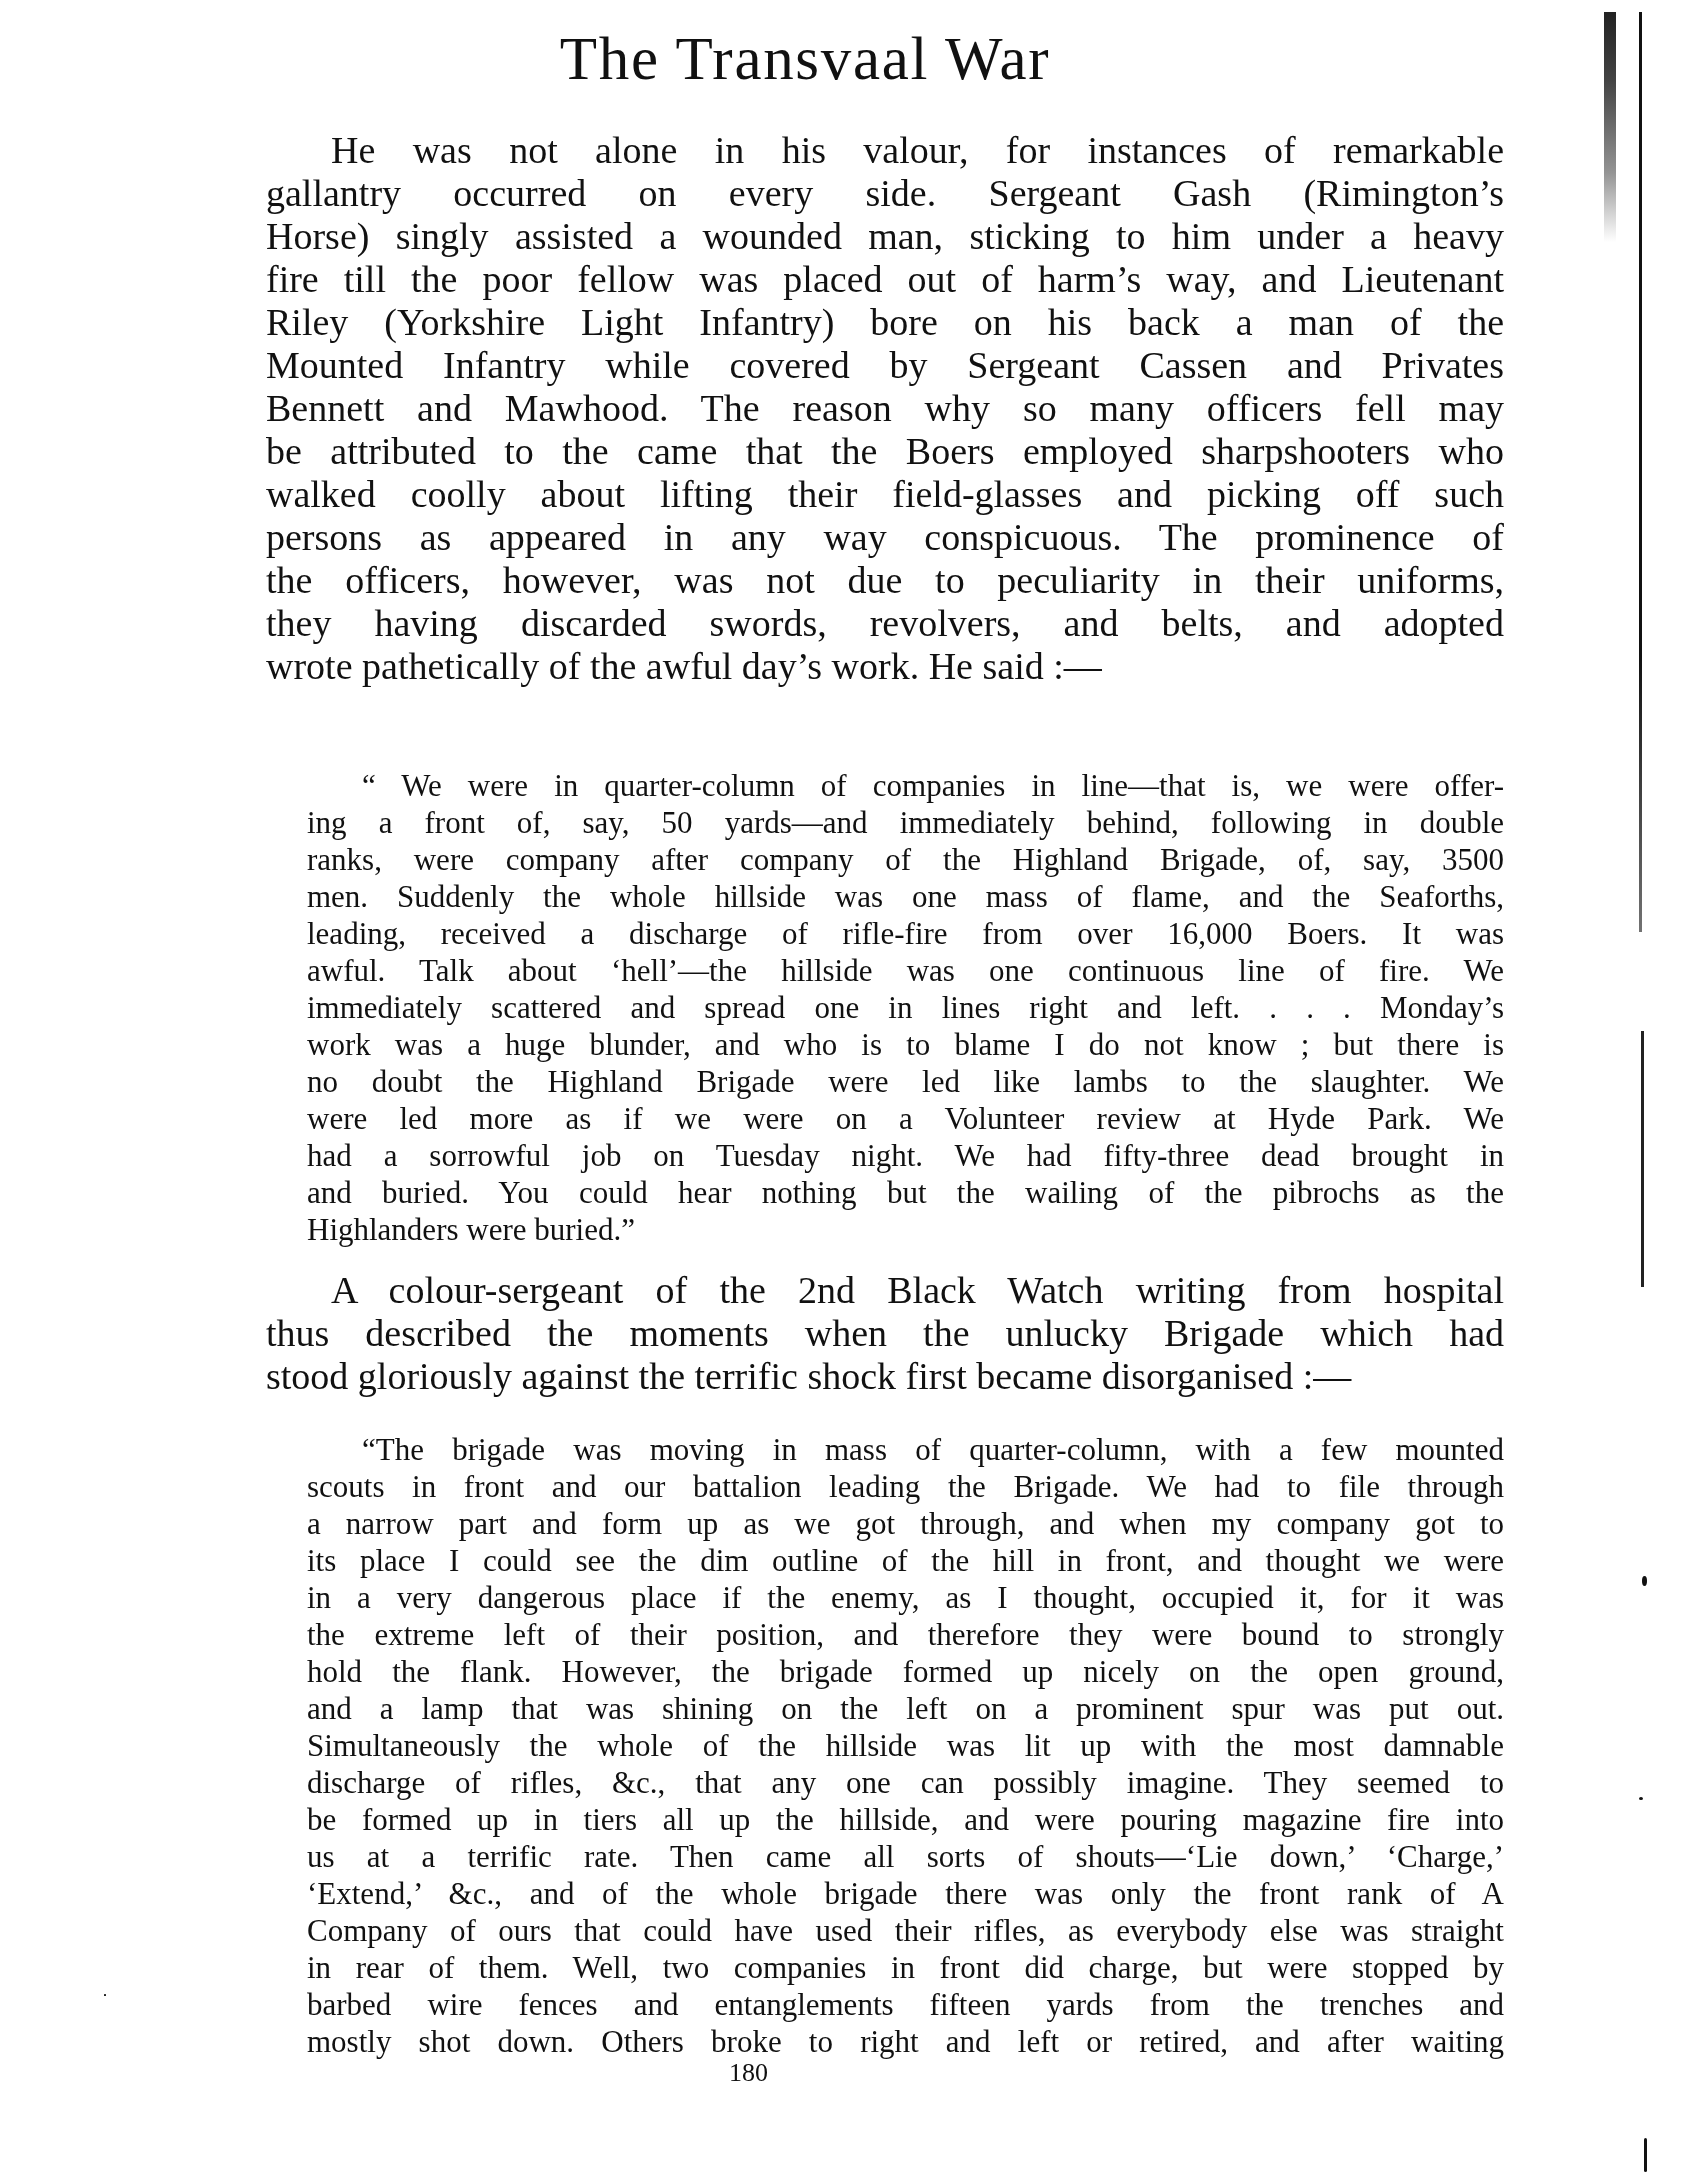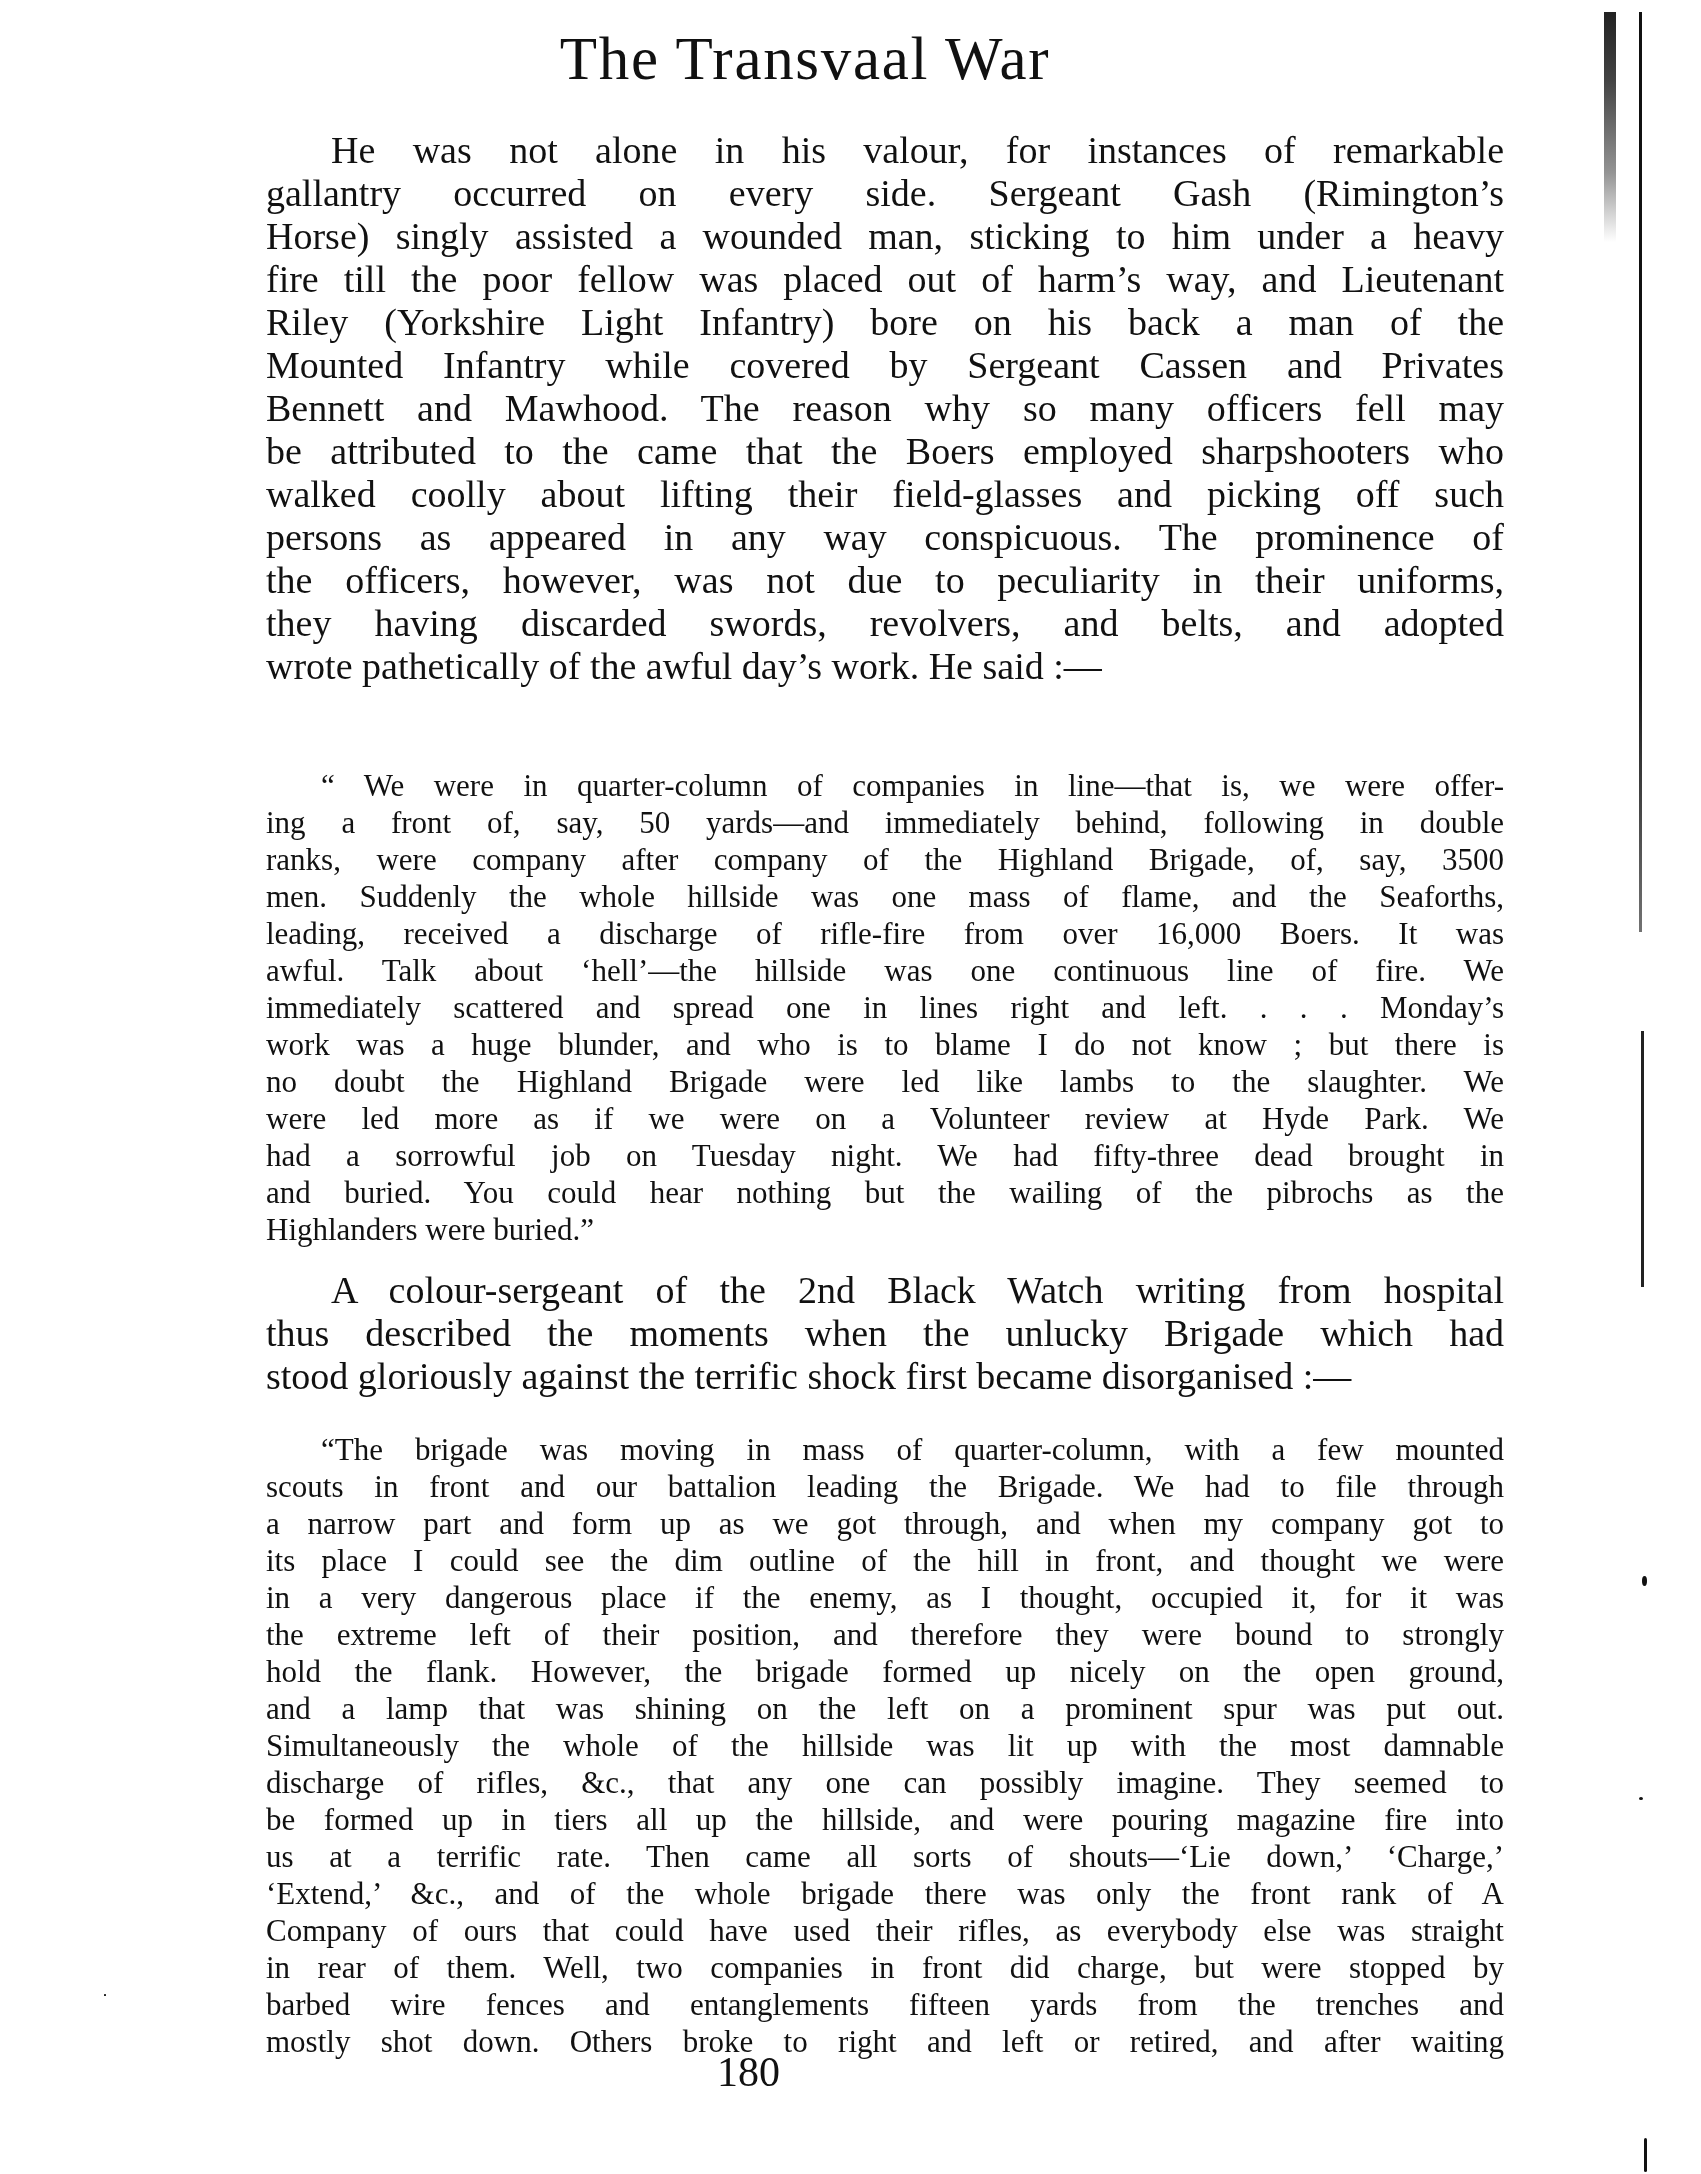--- a/index.html
+++ b/index.html
@@ -11,26 +11,26 @@
       position: absolute; left: 0; width: 1610px; top: 20px;
       text-align: center; font-size: 61px; letter-spacing: 1.7px; line-height: 77px;
     }
     .block { position: absolute; left: 266px; width: 1238px; }
     .line {
       display: block; white-space: nowrap; text-align: justify;
       text-align-last: justify; overflow: visible;
     }
     .line.last { text-align-last: left; }
     .body-text .line { font-size: 38px; height: 43px; line-height: 43px; }
-    .quote-text .line { font-size: 31px; height: 37px; line-height: 37px; }
+    .quote-text .line { font-size: 31px; height: 37px; line-height: 37px; margin-left: 41px; }
     .indent-body { padding-left: 65px; }
     .indent-quote { padding-left: 55px; }
     .page-number {
       position: absolute; left: 0; width: 1465px; top: 2051px; text-align: center;
-      font-size: 42px; line-height: 43px; padding-left: 32px; box-sizing: border-box;
+      font-size: 26px; line-height: 43px; padding-left: 32px; box-sizing: border-box;
     }
     .binding-edge { position: absolute; top: 12px; }
     .edge-a { left: 1604px; width: 12px; height: 230px;
       background: linear-gradient(to bottom, #222 0%, #444 30%, rgba(60,60,60,0.55) 70%, rgba(80,80,80,0) 100%); }
     .edge-b { left: 1639px; width: 3.4px; height: 920px;
       background: linear-gradient(to bottom, #111 0%, #111 70%, rgba(20,20,20,0.6) 100%); }
     .edge-c { left: 1641px; top: 1031px; width: 2.6px; height: 256px; background: #222; }
     .speck { position: absolute; background: #111; border-radius: 50%; }
     .speck-1 { left: 1642px; top: 1576px; width: 5.1px; height: 10.2px; }
     .speck-2 { left: 1639px; top: 1797px; width: 4.3px; height: 3.4px; }

